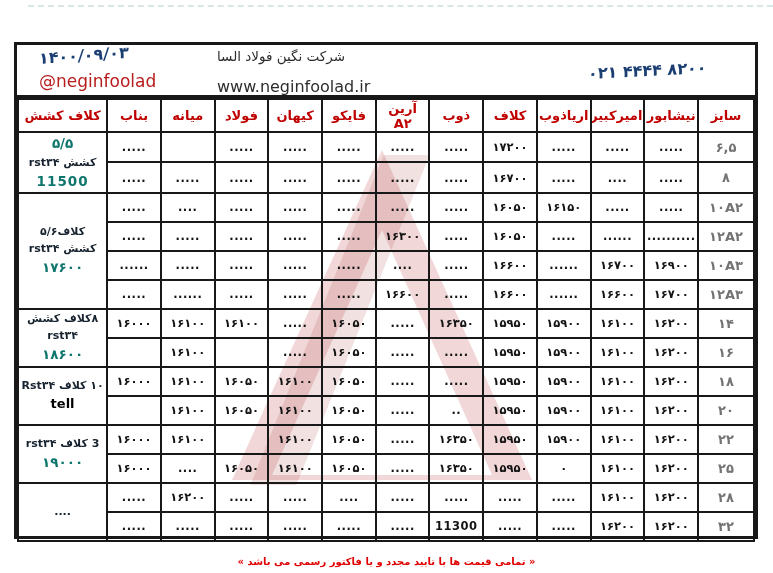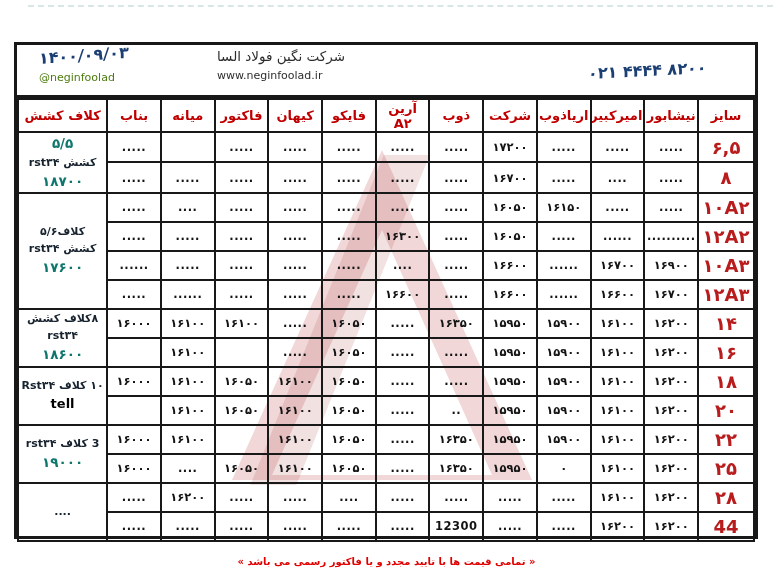--- a/index.html
+++ b/index.html
@@ -18,24 +18,24 @@
   }
 
   
   .topbar{
     height:50px;flex:0 0 50px;border-bottom:3px solid #181818;
     display:flex;direction:ltr;align-items:stretch;position:relative;z-index:2;background:#fff;
   }
   .tb-left{width:200px;padding:4px 0 0 22px;box-sizing:border-box;}
   .date{color:#1b3f72;font-weight:bold;font-size:16px;letter-spacing:1px;
         transform:rotate(-4deg) skewX(-6deg);transform-origin:left center;direction:ltr;display:inline-block;}
-  .handle{color:#4d7c0f;font-size:11px;margin-top:3px;}
+  .handle{color:#b91c1c;font-size:17px;margin-top:3px;}
   .tb-center{flex:1;text-align:left;padding-top:3px;}
   .company{color:#2d2d2d;font-size:13.5px;font-weight:500;}
-  .website{color:#2d2d2d;font-size:11px;margin-top:5px;}
+  .website{color:#2d2d2d;font-size:16px;margin-top:13px;}
   .tb-right{width:215px;display:flex;align-items:center;justify-content:center;}
   .phone{color:#1b3f72;font-weight:bold;font-size:16px;letter-spacing:2px;direction:ltr;
          transform:rotate(-3deg) skewX(-6deg);}
 
   
   .wm{position:absolute;left:0;top:50px;right:0;bottom:0;z-index:0;pointer-events:none;overflow:hidden;}
   .wm-tri-outer{position:absolute;left:215px;top:55px;width:300px;height:330px;
     background:rgba(185,55,55,.20);clip-path:polygon(50% 0,100% 100%,0 100%);}
   .wm-tri-inner{position:absolute;left:255px;top:135px;width:220px;height:245px;
     background:#fff;clip-path:polygon(50% 0,100% 100%,0 100%);}
@@ -47,21 +47,21 @@
   
   table{
     border-collapse:collapse;table-layout:fixed;width:100%;flex:1;
     direction:rtl;position:relative;z-index:1;background:transparent;
   }
   col.c-size{width:7.6%;} col.c-brand{width:7.3%;} col.c-kalaf{width:12.1%;}
   th,td{border:2px solid #181818;text-align:center;vertical-align:middle;padding:0 1px;overflow:hidden;}
   thead th{height:31px;color:#c00000;font-weight:bold;font-size:13px;background:transparent;}
   tbody tr{height:29px;}
   td.v{color:#131313;font-weight:bold;font-size:11.5px;letter-spacing:.5px;}
-  td.size{color:#b91c1c;font-weight:bold;font-size:18px;}
+  td.size{color:#737373;font-weight:bold;font-size:13px;}
   td.kalaf{color:#16222e;font-weight:bold;font-size:11px;line-height:1.55;}
   td.kalaf .kl-big{font-size:13.5px;letter-spacing:1px;color:#0f766e;}
   td.kalaf .kl-tell{font-family:"DejaVu Sans",sans-serif;font-size:13px;color:#000;}
 
   
   .footer{
     position:absolute;left:0;right:0;bottom:6px;text-align:center;
     color:#e00000;font-weight:bold;font-size:10px;z-index:2;
   }
 </style>
@@ -107,26 +107,26 @@
         <col class="c-brand">
         <col class="c-brand">
         <col class="c-kalaf">
       </colgroup>
     <thead>
         <tr id="head-row">
           <th>سایز</th>
           <th>نیشابور</th>
           <th>امیرکبیر</th>
           <th>اریاذوب</th>
-          <th>شرکت</th>
+          <th>کلاف</th>
           <th>ذوب</th>
           <th>آرین A۲</th>
           <th>فایکو</th>
           <th>کیهان</th>
-          <th>فاکتور</th>
+          <th>فولاد</th>
           <th>میانه</th>
           <th>بناب</th>
           <th>کلاف کشش</th>
         </tr>
       </thead>
     <tbody id="body-rows">
         <tr>
           <td class="size">۶,۵</td>
           <td class="v">.....</td>
           <td class="v">.....</td>
@@ -135,21 +135,21 @@
           <td class="v">.....</td>
           <td class="v">.....</td>
           <td class="v">.....</td>
           <td class="v">.....</td>
           <td class="v">.....</td>
           <td class="v"></td>
           <td class="v">.....</td>
           <td class="kalaf" rowspan="2">
             <div class="kl-big">۵/۵</div>
             <div>کشش rst۳۴</div>
-            <div class="kl-big">۱۸۷۰۰</div>
+            <div class="kl-big">11500</div>
           </td>
         </tr>
         <tr>
           <td class="size">۸</td>
           <td class="v">.....</td>
           <td class="v">....</td>
           <td class="v">.....</td>
           <td class="v">۱۶۷۰۰</td>
           <td class="v">.....</td>
           <td class="v">.....</td>
@@ -328,26 +328,26 @@
           <td class="v">....</td>
           <td class="v">.....</td>
           <td class="v">.....</td>
           <td class="v">۱۶۲۰۰</td>
           <td class="v">.....</td>
           <td class="kalaf" rowspan="2">
             <div>....</div>
           </td>
         </tr>
         <tr>
-          <td class="size">44</td>
-          <td class="v">۱۶۲۰۰</td>
-          <td class="v">۱۶۲۰۰</td>
-          <td class="v">.....</td>
-          <td class="v">.....</td>
-          <td class="v">12300</td>
+          <td class="size">۳۲</td>
+          <td class="v">۱۶۲۰۰</td>
+          <td class="v">۱۶۲۰۰</td>
+          <td class="v">.....</td>
+          <td class="v">.....</td>
+          <td class="v">11300</td>
           <td class="v">.....</td>
           <td class="v">.....</td>
           <td class="v">.....</td>
           <td class="v">.....</td>
           <td class="v">.....</td>
           <td class="v">.....</td>
         </tr>
       </tbody>
   </table>
 

